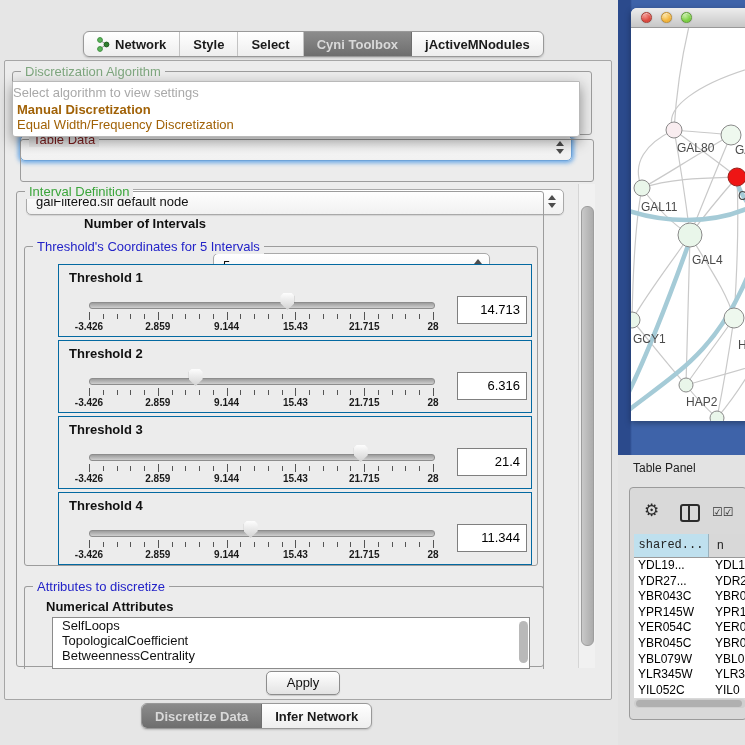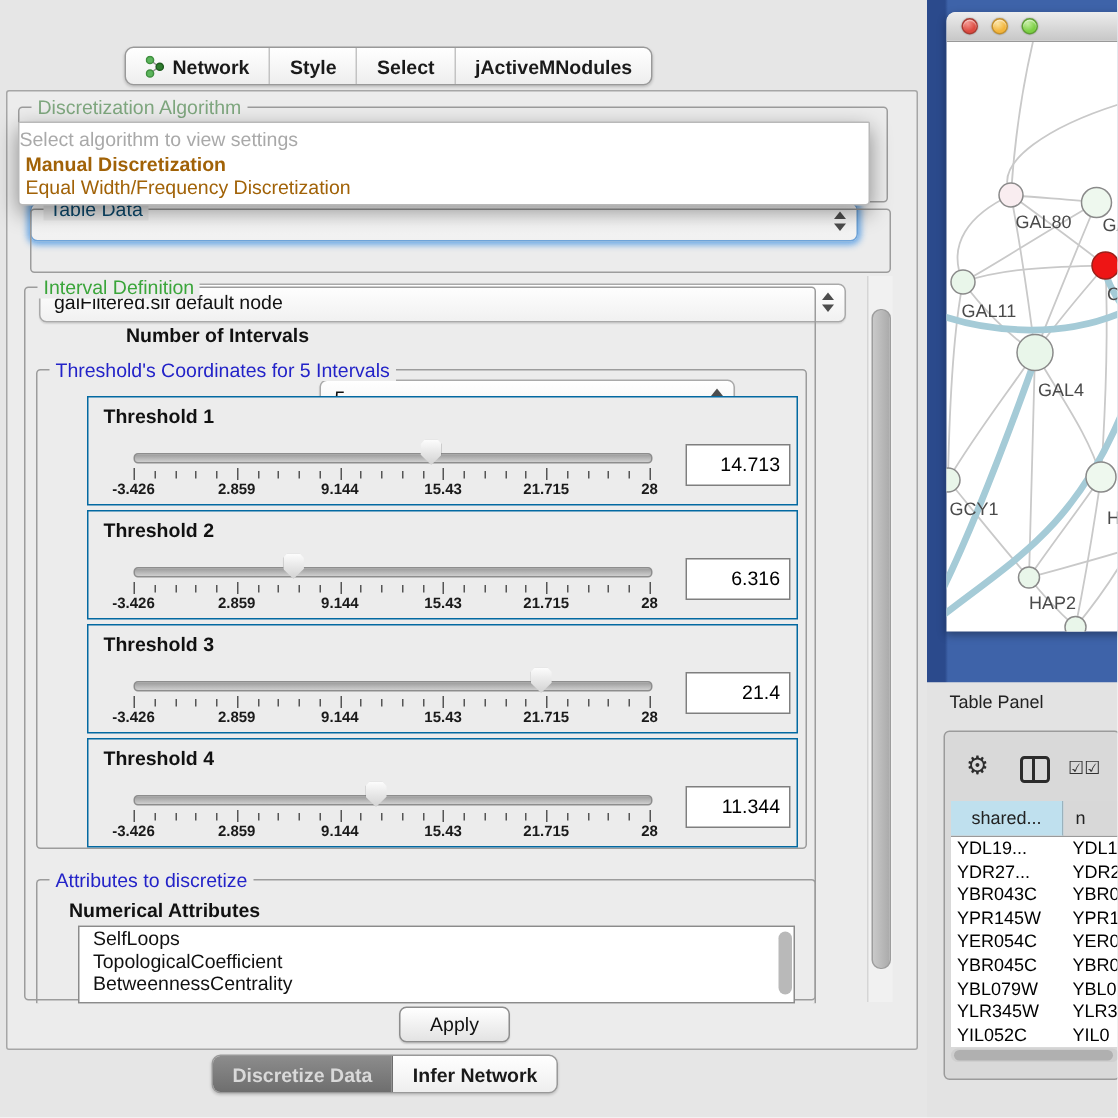--- a/index.html
+++ b/index.html
@@ -19,21 +19,21 @@
   .seg-item{display:flex;align-items:center;gap:5px;padding:0 13px;font-size:13px;font-weight:600;
        color:#1a1a1a;border-right:1px solid #c3c3c3;white-space:nowrap;}
   .seg-item:last-child{border-right:none;}
   .seg-item.selected{background:linear-gradient(#8c8c8c,#6e6e6e);color:#d9d9d9;border-right-color:#6e6e6e;}
 
   .outer-panel{left:4px;top:60px;width:606px;height:638px;background:#ececec;
        border:1px solid #a6a6a6;border-radius:2px;}
 
   .group{position:absolute;border:1px solid #9c9c9c;border-radius:3px;}
   .group-title{position:absolute;top:-8px;left:8px;background:#ececec;padding:0 4px;font-size:13px;white-space:nowrap;}
-  .t-green{color:#3aa53a;} .t-blue{color:#2323c8;} .t-dark{color:#0c4a6e;} .ghost{color:#7fa77f;}
+  .t-green{color:#3aa53a;} .t-blue{color:#2323c8;} .t-dark{color:#7f1d1d;} .ghost{color:#7fa77f;}
 
   .combo{position:absolute;height:24px;background:linear-gradient(#ffffff,#f1f1f1);
        border:1px solid #a9a9a9;border-radius:5px;font-size:13px;color:#101010;
        line-height:24px;padding-left:9px;box-shadow:0 1px 1px rgba(0,0,0,.10);margin-top:41px;}
   .spinner{position:absolute;right:7px;top:50%;margin-top:-7px;display:flex;flex-direction:column;align-items:center;}
   .spin-up{width:0;height:0;border-left:4px solid transparent;border-right:4px solid transparent;border-bottom:5px solid #4d4d4d;margin-bottom:3px;}
   .spin-down{width:0;height:0;border-left:4px solid transparent;border-right:4px solid transparent;border-top:5px solid #4d4d4d;}
   .focus-ring{border-color:#6ea3d8;box-shadow:0 0 4px 2px rgba(86,157,229,.85);}
 
   .popup{background:#ffffff;border:1px solid #b9b9b9;border-radius:1px 1px 3px 3px;
@@ -94,21 +94,21 @@
   .table-panel-title{left:633px;top:461px;font-size:12px;color:#222;}
   .table-window{left:629px;top:487px;width:116px;height:231px;background:#d9d9d9;
        border:1px solid #9b9b9b;border-radius:4px;}
   .gear-icon{position:absolute;left:14px;top:14px;font-size:17px;color:#2c2c2c;line-height:17px;}
   .colview-icon{position:absolute;left:50px;top:16px;width:16px;height:14px;border:2px solid #2c2c2c;border-radius:3px;}
   .colview-icon::after{content:"";position:absolute;left:6px;top:0;width:2px;height:14px;background:#2c2c2c;}
   .checks{position:absolute;left:82px;top:17px;font-size:12px;color:#333;letter-spacing:0px;}
   .ttable{position:absolute;left:4px;top:46px;width:112px;height:164px;background:#fff;overflow:hidden;}
   .thead{display:flex;height:23px;border-bottom:1px solid #9a9a9a;}
   .thcell{font-size:12px;color:#222;line-height:23px;text-align:center;box-sizing:border-box;}
-  .thcell.c0{width:75px;background:#bfe0ee;border-right:1px solid #9ab2bd;}
+  .thcell.c0{width:75px;background:#bfe0ee;border-right:1px solid #9ab2bd;font-family:Liberation Mono, monospace;}
   .thcell.c1{flex:1;background:#d8d8d8;text-align:left;padding-left:8px;}
   .trow{display:flex;height:15.6px;}
   .tcell{font-size:12px;color:#000;line-height:15.5px;white-space:nowrap;overflow:hidden;}
   .tcell.c0{width:75px;padding-left:4px;box-sizing:border-box;}
   .tcell.c1{flex:1;padding-left:6px;}
   .hscroll{position:absolute;left:4px;top:211px;width:112px;height:9px;background:#cfcfcf;border-radius:5px;}
   .hscroll-thumb{position:absolute;left:2px;top:1px;width:106px;height:7px;background:#b0b0b0;border-radius:4px;}
 
   .net-tab-icon{display:inline-block;width:13px;height:15px;}
 </style>
@@ -127,20 +127,23 @@
         <circle cx="3" cy="12" r="2.4" fill="#5cb55c" stroke="#3f8f3f"></circle>
         <circle cx="9.5" cy="7.5" r="2.4" fill="#2f7d2f" stroke="#1f5c1f"></circle>
       </svg>
       <span>Network</span>
     </div>
     <div class="seg-item">
         <span>Style</span>
       </div>
     <div class="seg-item">
         <span>Select</span>
+      </div>
+    <div class="seg-item selected">
+        <span>Cyni Toolbox</span>
       </div>
     <div class="seg-item">
         <span>jActiveMNodules</span>
       </div>
   </div>
 
   <div class="abs outer-panel"></div>
 
   <div class="group" style="left:12px;top:71px;width:578px;height:62px;">
     <span class="group-title ghost">Discretization Algorithm</span>

